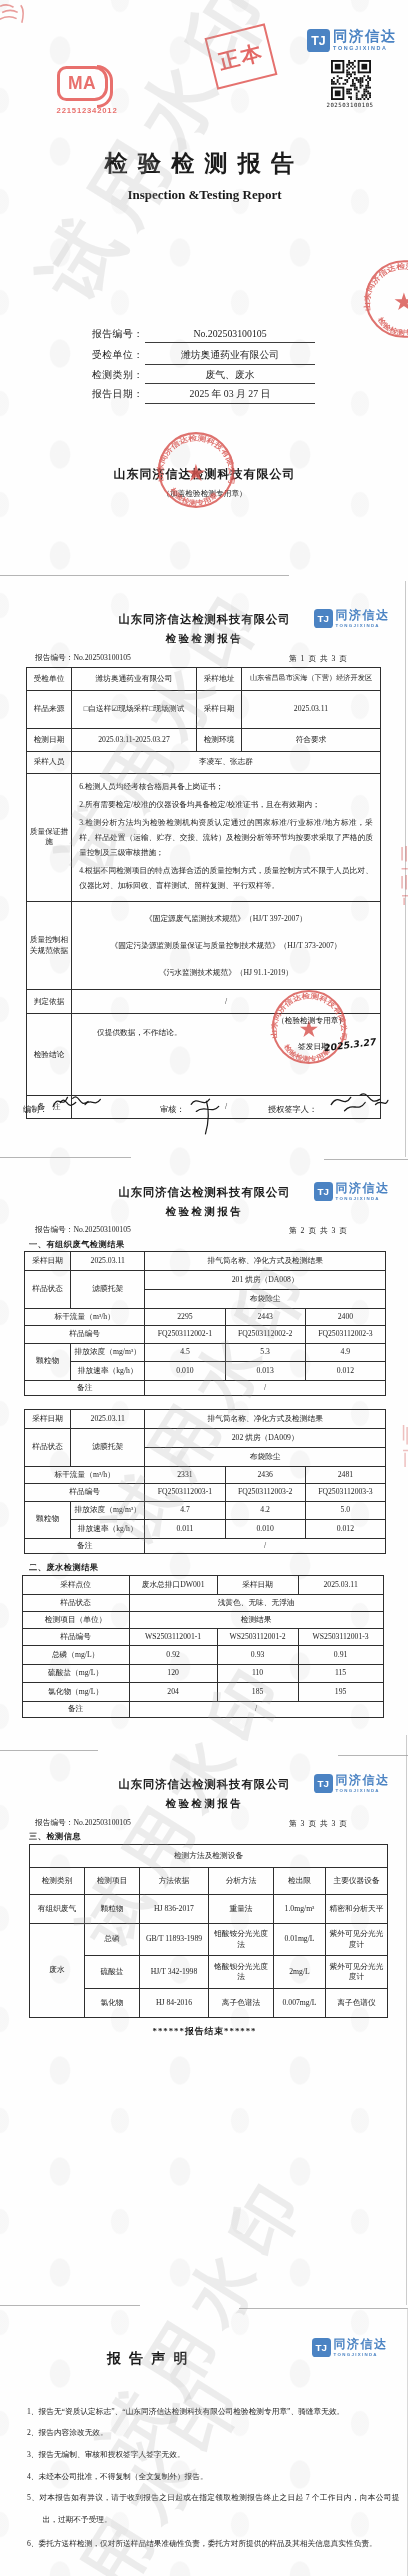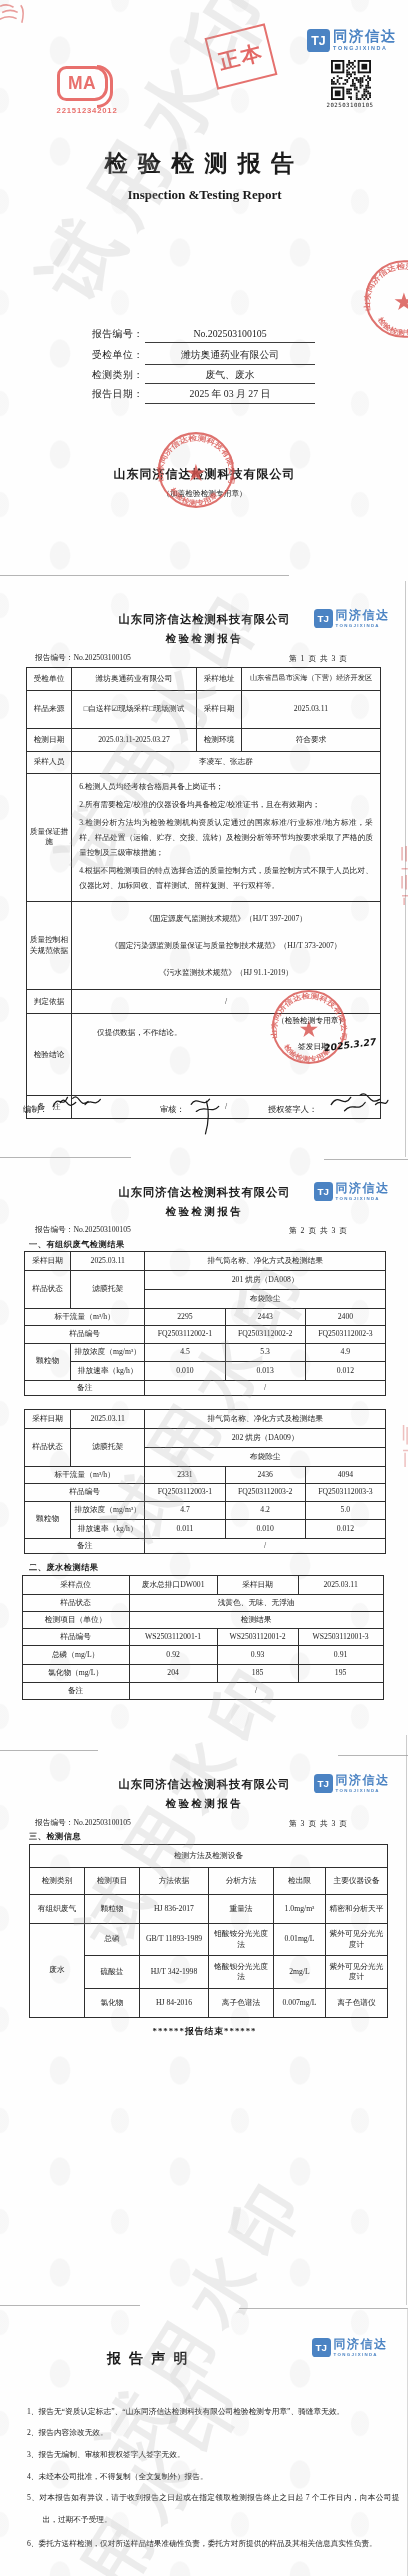--- a/index.html
+++ b/index.html
@@ -483,21 +483,21 @@
       <td rowspan="2">滤膜托架</td>
       <td colspan="3">202 烘房（DA009）</td>
     </tr>
     <tr style="height:18.5px;">
           <td colspan="3">布袋除尘</td>
         </tr>
     <tr style="height:17.5px;">
       <td colspan="2">标干流量（m³/h）</td>
       <td>2331</td>
       <td>2436</td>
-      <td>4094</td>
+      <td>2481</td>
     </tr>
     <tr style="height:17.5px;">
       <td colspan="2">样品编号</td>
       <td>FQ2503112003-1</td>
       <td>FQ2503112003-2</td>
       <td>FQ2503112003-3</td>
     </tr>
     <tr style="height:18.5px;">
       <td rowspan="2">颗粒物</td>
       <td>排放浓度（mg/m³）</td>
@@ -546,20 +546,26 @@
       <td>样品编号</td>
       <td>WS2503112001-1</td>
       <td>WS2503112001-2</td>
       <td>WS2503112001-3</td>
     </tr>
     <tr style="height:18.5px;">
       <td>总磷（mg/L）</td>
       <td>0.92</td>
       <td>0.93</td>
       <td>0.91</td>
+    </tr>
+    <tr style="height:18.5px;">
+      <td>硫酸盐（mg/L）</td>
+      <td>120</td>
+      <td>110</td>
+      <td>115</td>
     </tr>
     <tr style="height:18.5px;">
       <td>氯化物（mg/L）</td>
       <td>204</td>
       <td>185</td>
       <td>195</td>
     </tr>
     <tr style="height:16.5px;">
       <td>备注</td>
       <td colspan="3">/</td>

